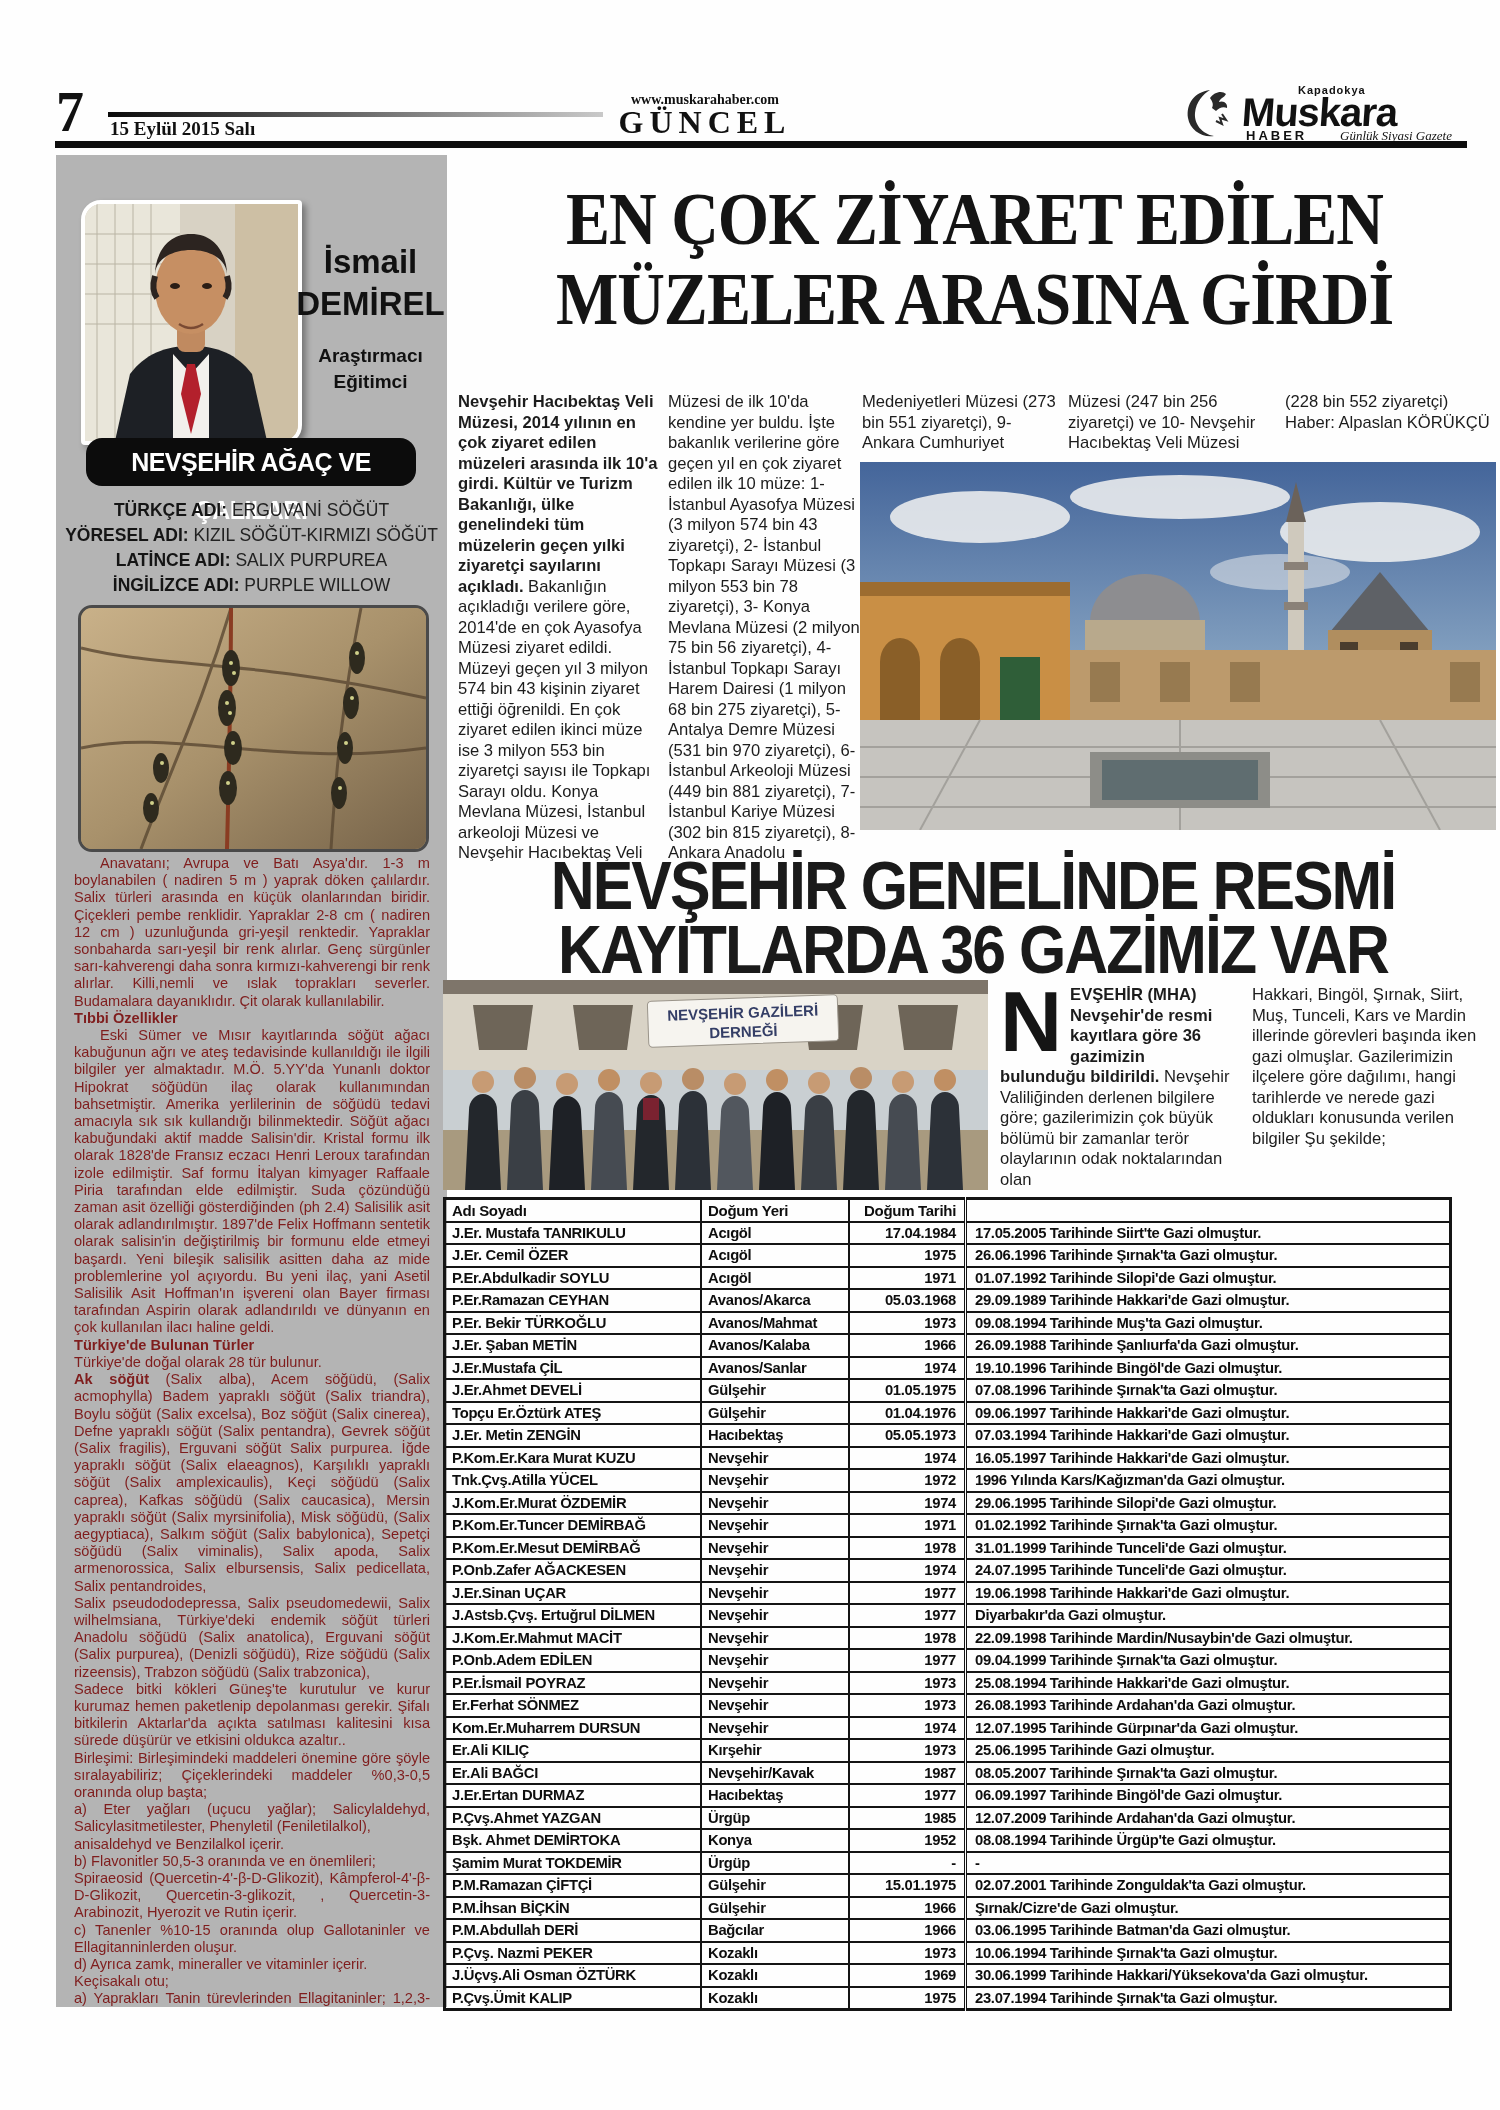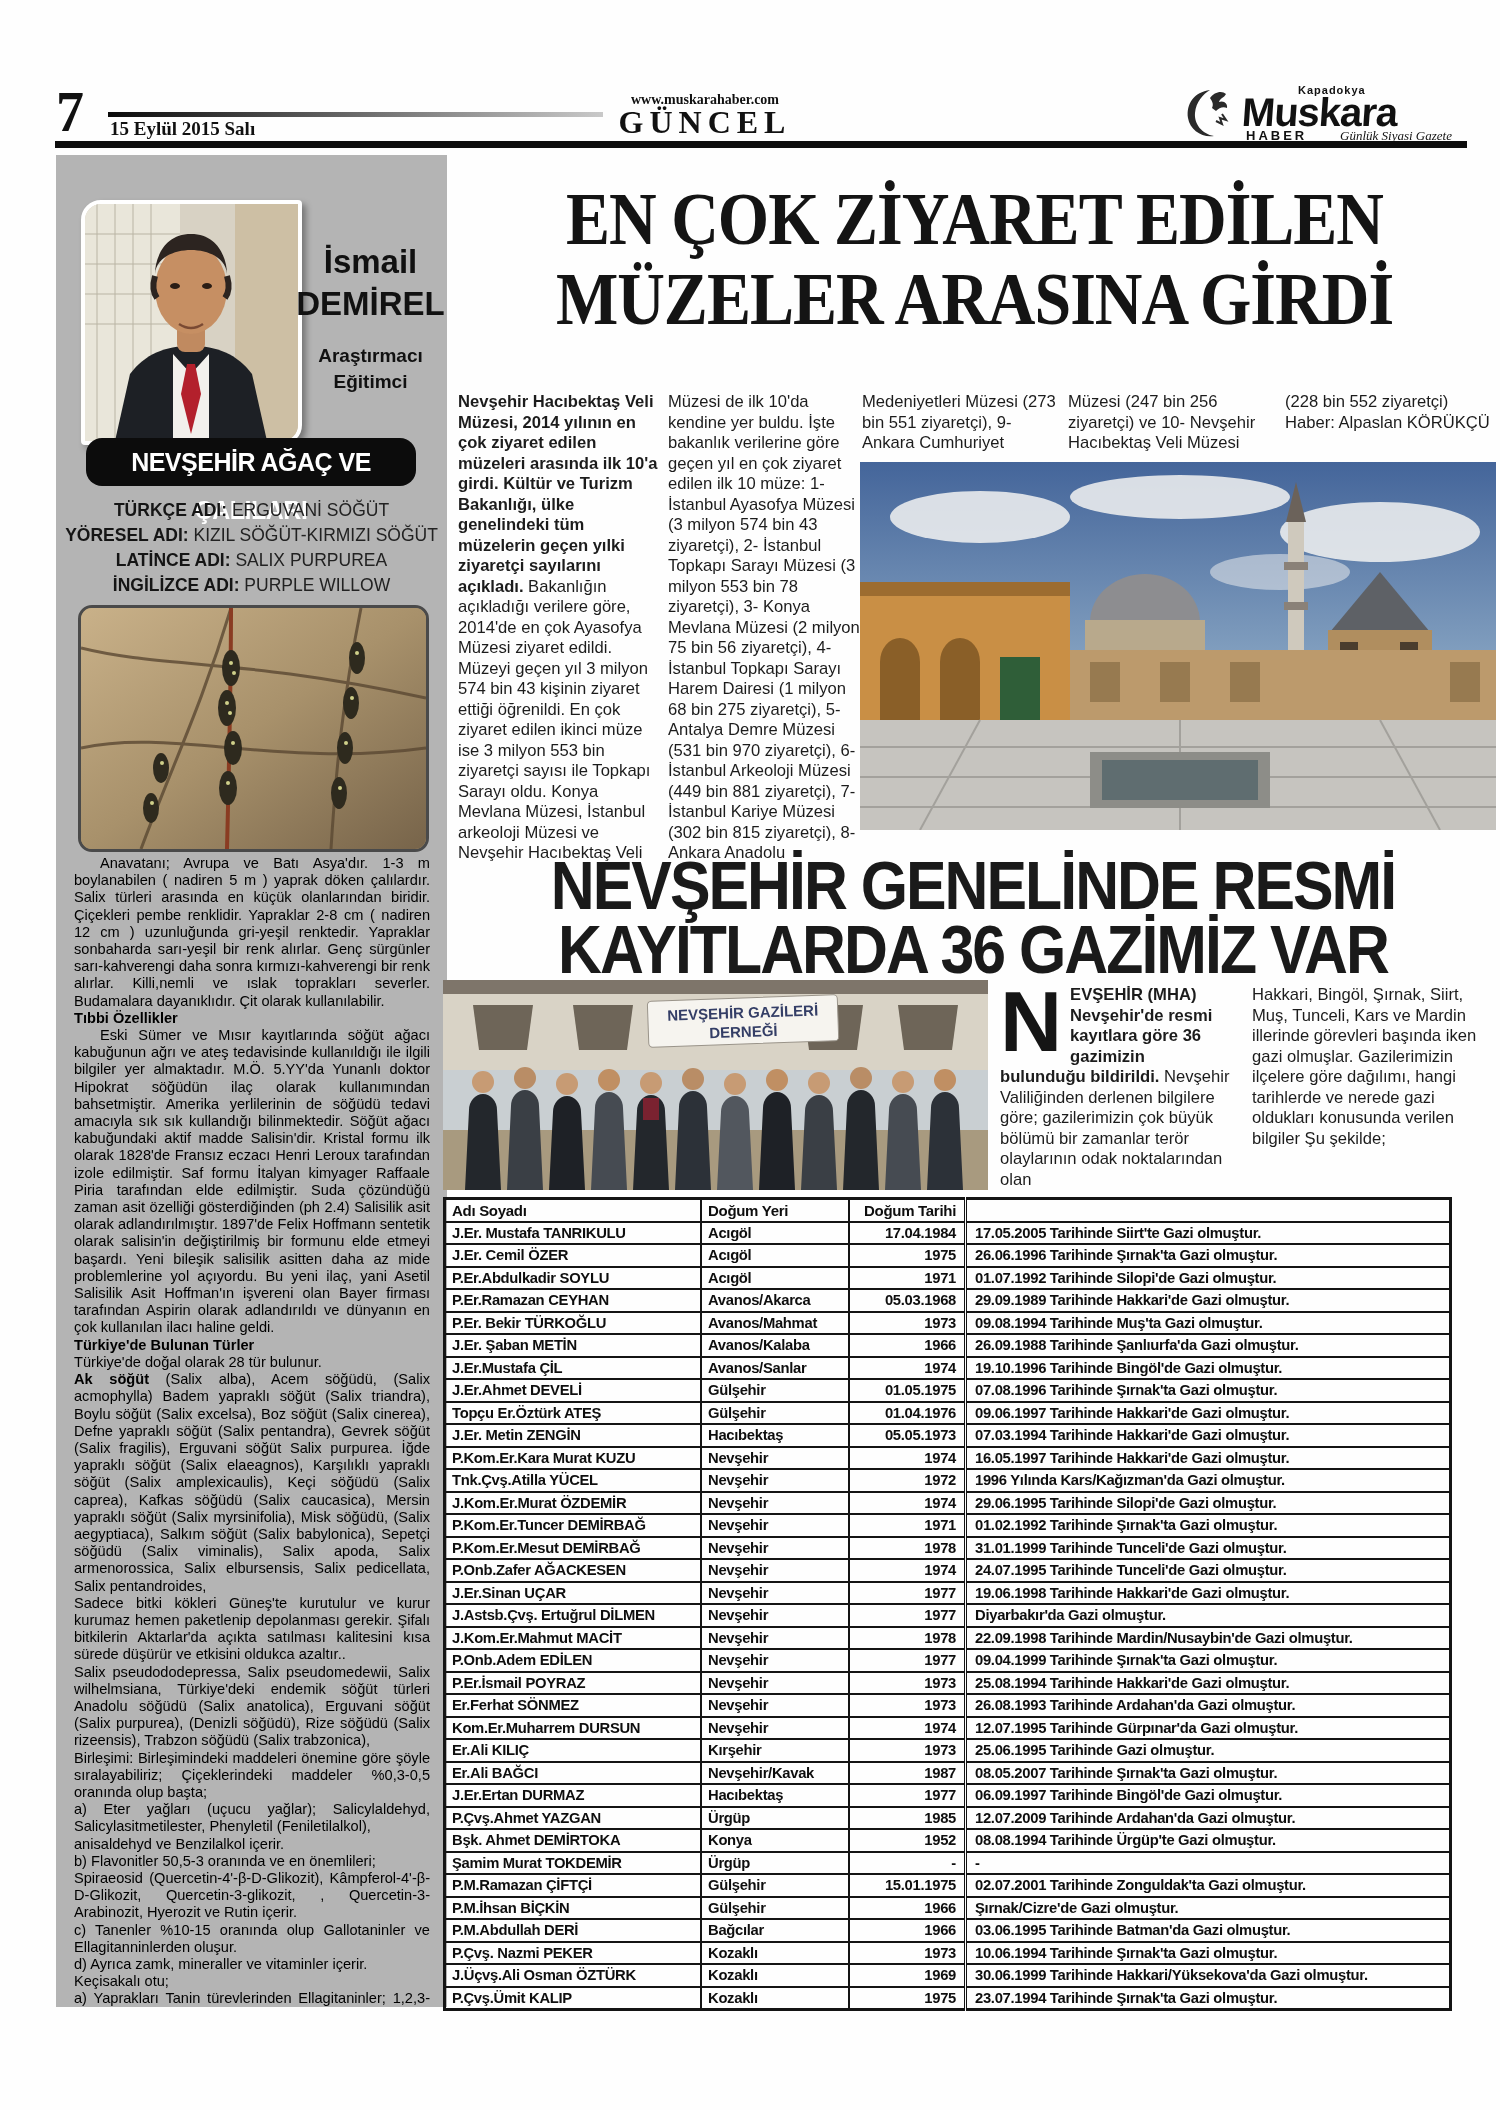--- a/index.html
+++ b/index.html
@@ -42,21 +42,21 @@
                 font-size:19px;font-weight:bold;}
   .col-titlebar{position:absolute;left:30px;top:283px;width:330px;height:48px;background:#0c0c0c;
                 border-radius:16px;color:#fff;text-align:center;line-height:48px;
                 font-size:25px;font-weight:bold;letter-spacing:-0.5px;}
   .plantnames{position:absolute;left:0;top:343px;width:391px;text-align:center;
               font-size:17.5px;line-height:25px;color:#222;}
   .plantnames b{color:#151515;}
   .plantphoto{position:absolute;left:22px;top:450px;width:345px;height:241px;border-radius:14px;
               border:3px solid #4a4a4a;overflow:hidden;background:#b49a6e;}
   .lc-body{position:absolute;left:18px;top:700px;width:356px;font-size:14.6px;line-height:17.2px;
-           text-align:justify;color:#000000;}
+           text-align:justify;color:#7f1d1d;}
   .lc-body p{margin:0;}
   .lc-h{font-weight:bold;}
   .ind{text-indent:26px;}
 
   
   .h1-line{position:absolute;left:452px;width:1045px;text-align:center;
            font-family:"Liberation Serif",serif;font-weight:bold;color:#141414;
            font-size:66px;line-height:66px;letter-spacing:-1px;transform:scaleY(1.12);transform-origin:center top;}
   .a1-col{position:absolute;top:372px;font-size:16.6px;line-height:20.5px;color:#1c1c1c;margin-top:20px;}
   .a1-col p{margin:0;}
@@ -205,22 +205,22 @@
       </svg>
     </div>
 
     <div class="lc-body">
         <p class="lc-p ind">Anavatanı; Avrupa ve Batı Asya'dır. 1-3 m boylanabilen ( nadiren 5 m ) yaprak döken çalılardır. Salix türleri arasında en küçük olanlarından biridir. Çiçekleri pembe renklidir. Yapraklar 2-8 cm ( nadiren 12 cm ) uzunluğunda gri-yeşil renktedir. Yapraklar sonbaharda sarı-yeşil bir renk alırlar.  Genç sürgünler sarı-kahverengi daha sonra kırmızı-kahverengi bir renk alırlar. Killi,nemli ve ıslak toprakları severler. Budamalara dayanıklıdır. Çit olarak kullanılabilir.</p>
         <p class="lc-h">Tıbbi Özellikler</p>
         <p class="lc-p ind">Eski Sümer ve Mısır kayıtlarında söğüt ağacı kabuğunun ağrı ve ateş tedavisinde kullanıldığı ile ilgili bilgiler yer almaktadır. M.Ö. 5.YY'da Yunanlı doktor Hipokrat söğüdün ilaç olarak kullanımından bahsetmiştir. Amerika yerlilerinin de söğüdü tedavi amacıyla sık sık kullandığı bilinmektedir. Söğüt ağacı kabuğundaki aktif madde Salisin'dir. Kristal formu ilk olarak 1828'de Fransız eczacı Henri Leroux tarafından izole edilmiştir. Saf formu İtalyan kimyager Raffaale Piria tarafından elde edilmiştir. Suda çözündüğü zaman asit özelliği gösterdiğinden (ph 2.4) Salisilik asit olarak adlandırılmıştır. 1897'de Felix Hoffmann sentetik olarak salisin'in değiştirilmiş bir formunu elde etmeyi başardı. Yeni bileşik salisilik asitten daha az mide problemlerine yol açıyordu. Bu yeni ilaç, yani Asetil Salisilik Asit Hoffman'ın işvereni olan Bayer firması tarafından Aspirin olarak adlandırıldı ve dünyanın en çok kullanılan ilacı haline geldi.</p>
         <p class="lc-h">Türkiye'de Bulunan Türler</p>
         <p class="lc-p">Türkiye'de doğal olarak 28 tür bulunur.</p>
         <p class="lc-p"><b>Ak söğüt</b> (Salix alba), Acem söğüdü, (Salix acmophylla) Badem yapraklı söğüt (Salix triandra), Boylu söğüt (Salix excelsa), Boz söğüt (Salix cinerea), Defne yapraklı söğüt (Salix pentandra), Gevrek söğüt (Salix fragilis), Erguvani söğüt   Salix purpurea. İğde yapraklı söğüt (Salix elaeagnos), Karşılıklı yapraklı söğüt (Salix amplexicaulis), Keçi söğüdü (Salix caprea), Kafkas söğüdü (Salix caucasica), Mersin yapraklı söğüt (Salix myrsinifolia), Misk söğüdü, (Salix aegyptiaca), Salkım söğüt (Salix babylonica), Sepetçi söğüdü (Salix viminalis), Salix apoda, Salix armenorossica, Salix elbursensis, Salix pedicellata, Salix pentandroides,</p>
+        <p class="lc-p">Salix pseudododepressa, Salix pseudomedewii,  Salix wilhelmsiana, Türkiye'deki endemik söğüt türleri Anadolu söğüdü (Salix anatolica), Erguvani söğüt (Salix purpurea), (Denizli söğüdü), Rize söğüdü (Salix rizeensis), Trabzon söğüdü (Salix trabzonica),</p>
         <p class="lc-p">Sadece bitki kökleri Güneş'te kurutulur ve kurur kurumaz hemen paketlenip depolanması gerekir. Şifalı bitkilerin Aktarlar'da açıkta satılması kalitesini kısa sürede düşürür ve etkisini oldukca azaltır..</p>
-        <p class="lc-p">Salix pseudododepressa, Salix pseudomedewii,  Salix wilhelmsiana, Türkiye'deki endemik söğüt türleri Anadolu söğüdü (Salix anatolica), Erguvani söğüt (Salix purpurea), (Denizli söğüdü), Rize söğüdü (Salix rizeensis), Trabzon söğüdü (Salix trabzonica),</p>
         <p class="lc-p">Birleşimi: Birleşimindeki maddeleri önemine göre şöyle sıralayabiliriz; Çiçeklerindeki maddeler %0,3-0,5 oranında olup başta;</p>
         <p class="lc-p">a) Eter yağları (uçucu yağlar); Salicylaldehyd, Salicylasitmetilester, Phenyletil (Feniletilalkol),</p>
         <p class="lc-p">anisaldehyd ve Benzilalkol içerir.</p>
         <p class="lc-p">b) Flavonitler 50,5-3 oranında ve en önemlileri;</p>
         <p class="lc-p">Spiraeosid (Quercetin-4'-β-D-Glikozit), Kâmpferol-4'-β-D-Glikozit, Quercetin-3-glikozit, , Quercetin-3-Arabinozit, Hyerozit ve Rutin içerir.</p>
         <p class="lc-p">c) Tanenler %10-15 oranında olup Gallotaninler ve Ellagitanninlerden oluşur.</p>
         <p class="lc-p">d) Ayrıca zamk, mineraller ve vitaminler içerir.</p>
         <p class="lc-p">Keçisakalı otu;</p>
         <p class="lc-p">a) Yaprakları Tanin türevlerinden Ellagitaninler; 1,2,3-Tri-</p>
       </div>

